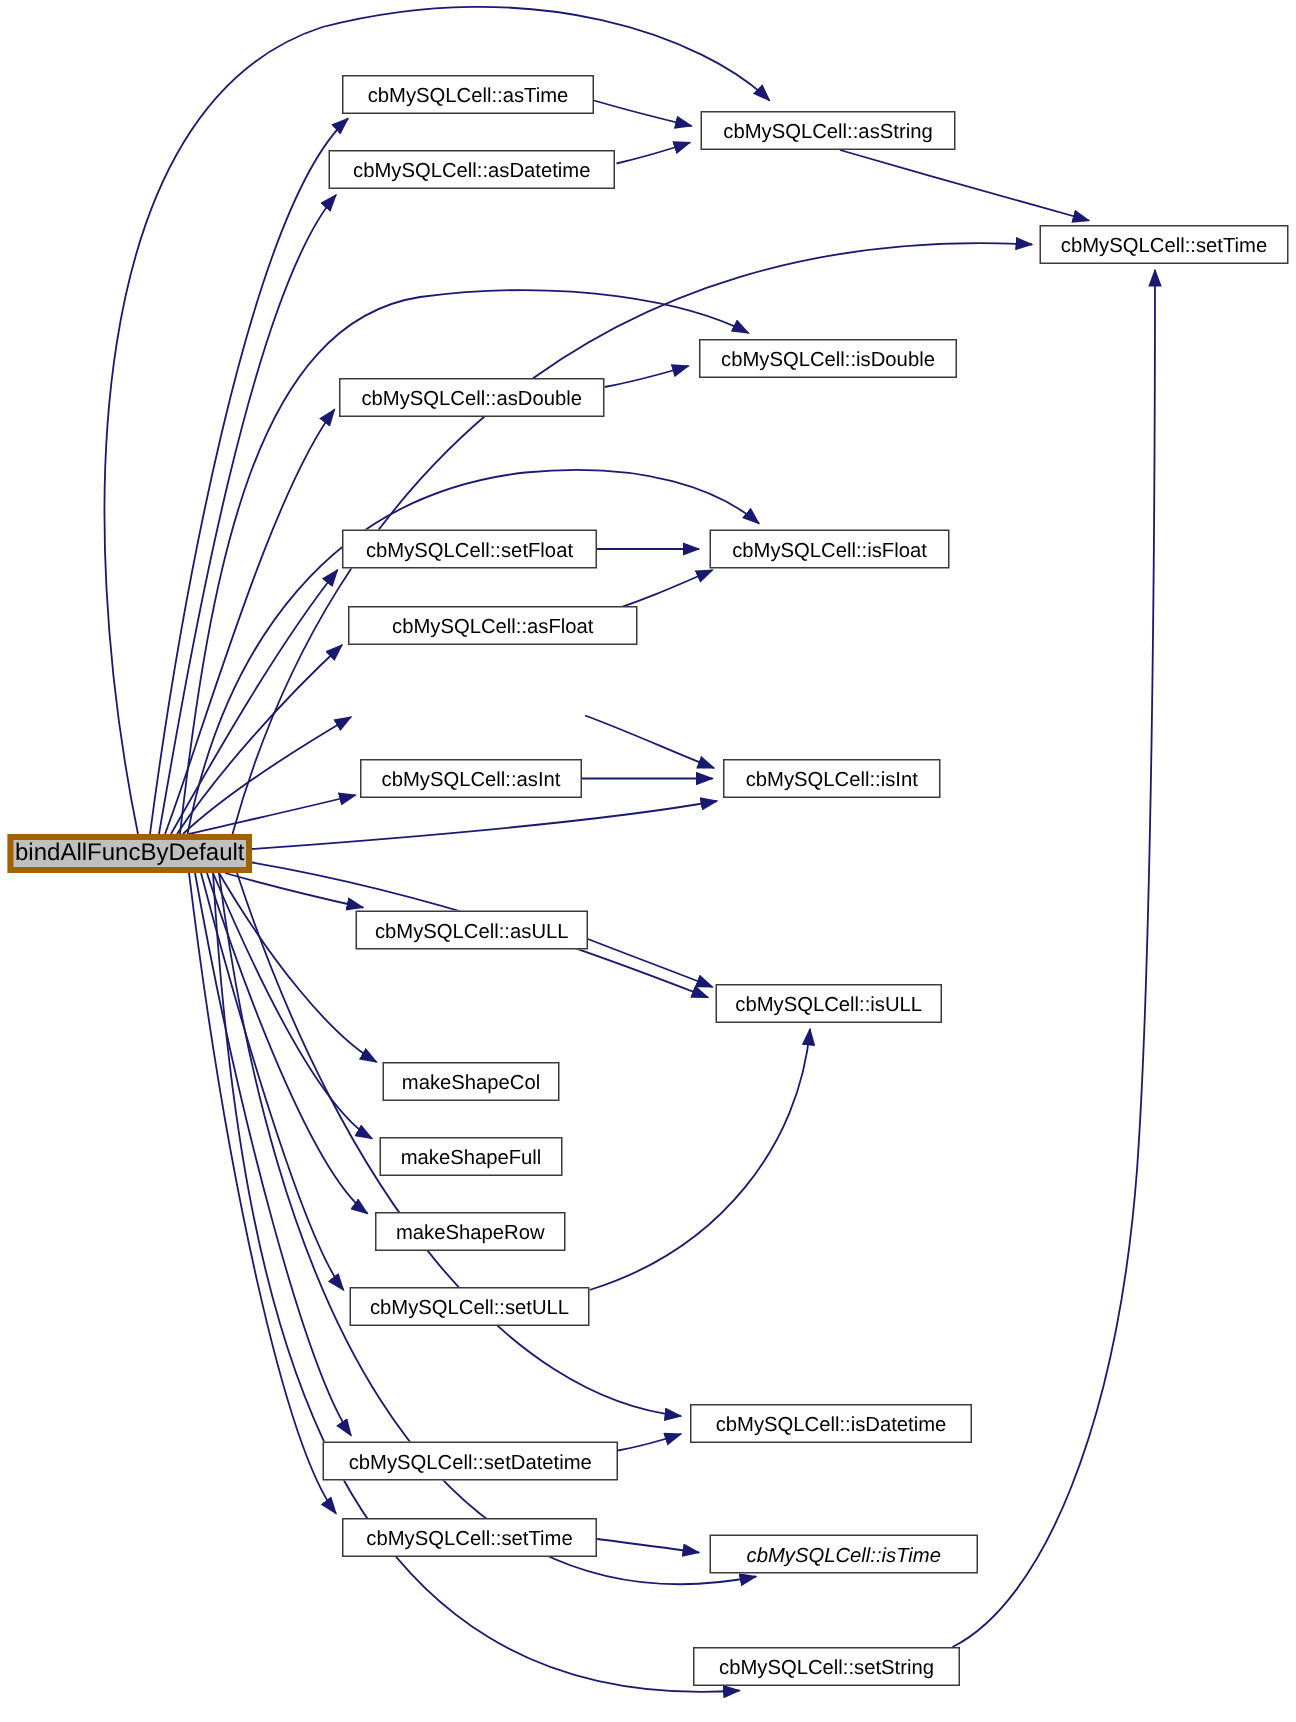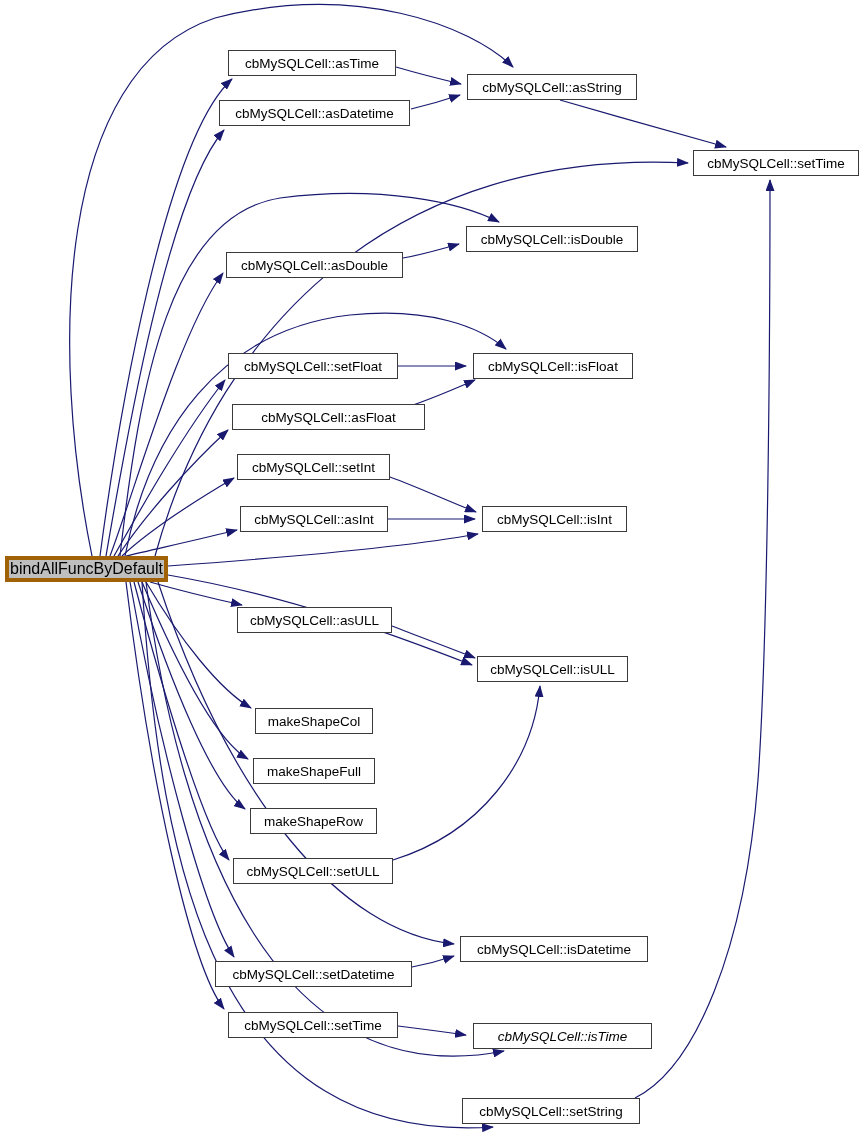--- a/index.html
+++ b/index.html
@@ -86,21 +86,20 @@
   <div class="node root" style="left:5px;top:556px;width:163px;height:26px;">bindAllFuncByDefault</div>
   <div class="node" style="left:228px;top:50px;width:168px;height:26px;">cbMySQLCell::asTime</div>
   <div class="node" style="left:219px;top:100px;width:191px;height:26px;">cbMySQLCell::asDatetime</div>
   <div class="node" style="left:467px;top:74px;width:170px;height:26px;">cbMySQLCell::asString</div>
   <div class="node" style="left:693px;top:150px;width:166px;height:26px;">cbMySQLCell::setTime</div>
   <div class="node" style="left:466px;top:226px;width:172px;height:26px;">cbMySQLCell::isDouble</div>
   <div class="node" style="left:226px;top:252px;width:177px;height:26px;">cbMySQLCell::asDouble</div>
   <div class="node" style="left:228px;top:353px;width:170px;height:26px;">cbMySQLCell::setFloat</div>
   <div class="node" style="left:473px;top:353px;width:160px;height:26px;">cbMySQLCell::isFloat</div>
   <div class="node" style="left:232px;top:404px;width:193px;height:26px;">cbMySQLCell::asFloat</div>
-  <div class="node" style="left:237px;top:454px;width:153px;height:26px;">cbMySQLCell::setInt</div>
   <div class="node" style="left:240px;top:506px;width:148px;height:26px;">cbMySQLCell::asInt</div>
   <div class="node" style="left:482px;top:506px;width:145px;height:26px;">cbMySQLCell::isInt</div>
   <div class="node" style="left:237px;top:607px;width:155px;height:26px;">cbMySQLCell::asULL</div>
   <div class="node" style="left:477px;top:656px;width:151px;height:26px;">cbMySQLCell::isULL</div>
   <div class="node" style="left:255px;top:708px;width:118px;height:26px;">makeShapeCol</div>
   <div class="node" style="left:253px;top:758px;width:122px;height:26px;">makeShapeFull</div>
   <div class="node" style="left:250px;top:808px;width:127px;height:26px;">makeShapeRow</div>
   <div class="node" style="left:233px;top:858px;width:160px;height:26px;">cbMySQLCell::setULL</div>
   <div class="node" style="left:460px;top:936px;width:188px;height:26px;">cbMySQLCell::isDatetime</div>
   <div class="node" style="left:215px;top:961px;width:197px;height:26px;">cbMySQLCell::setDatetime</div>

